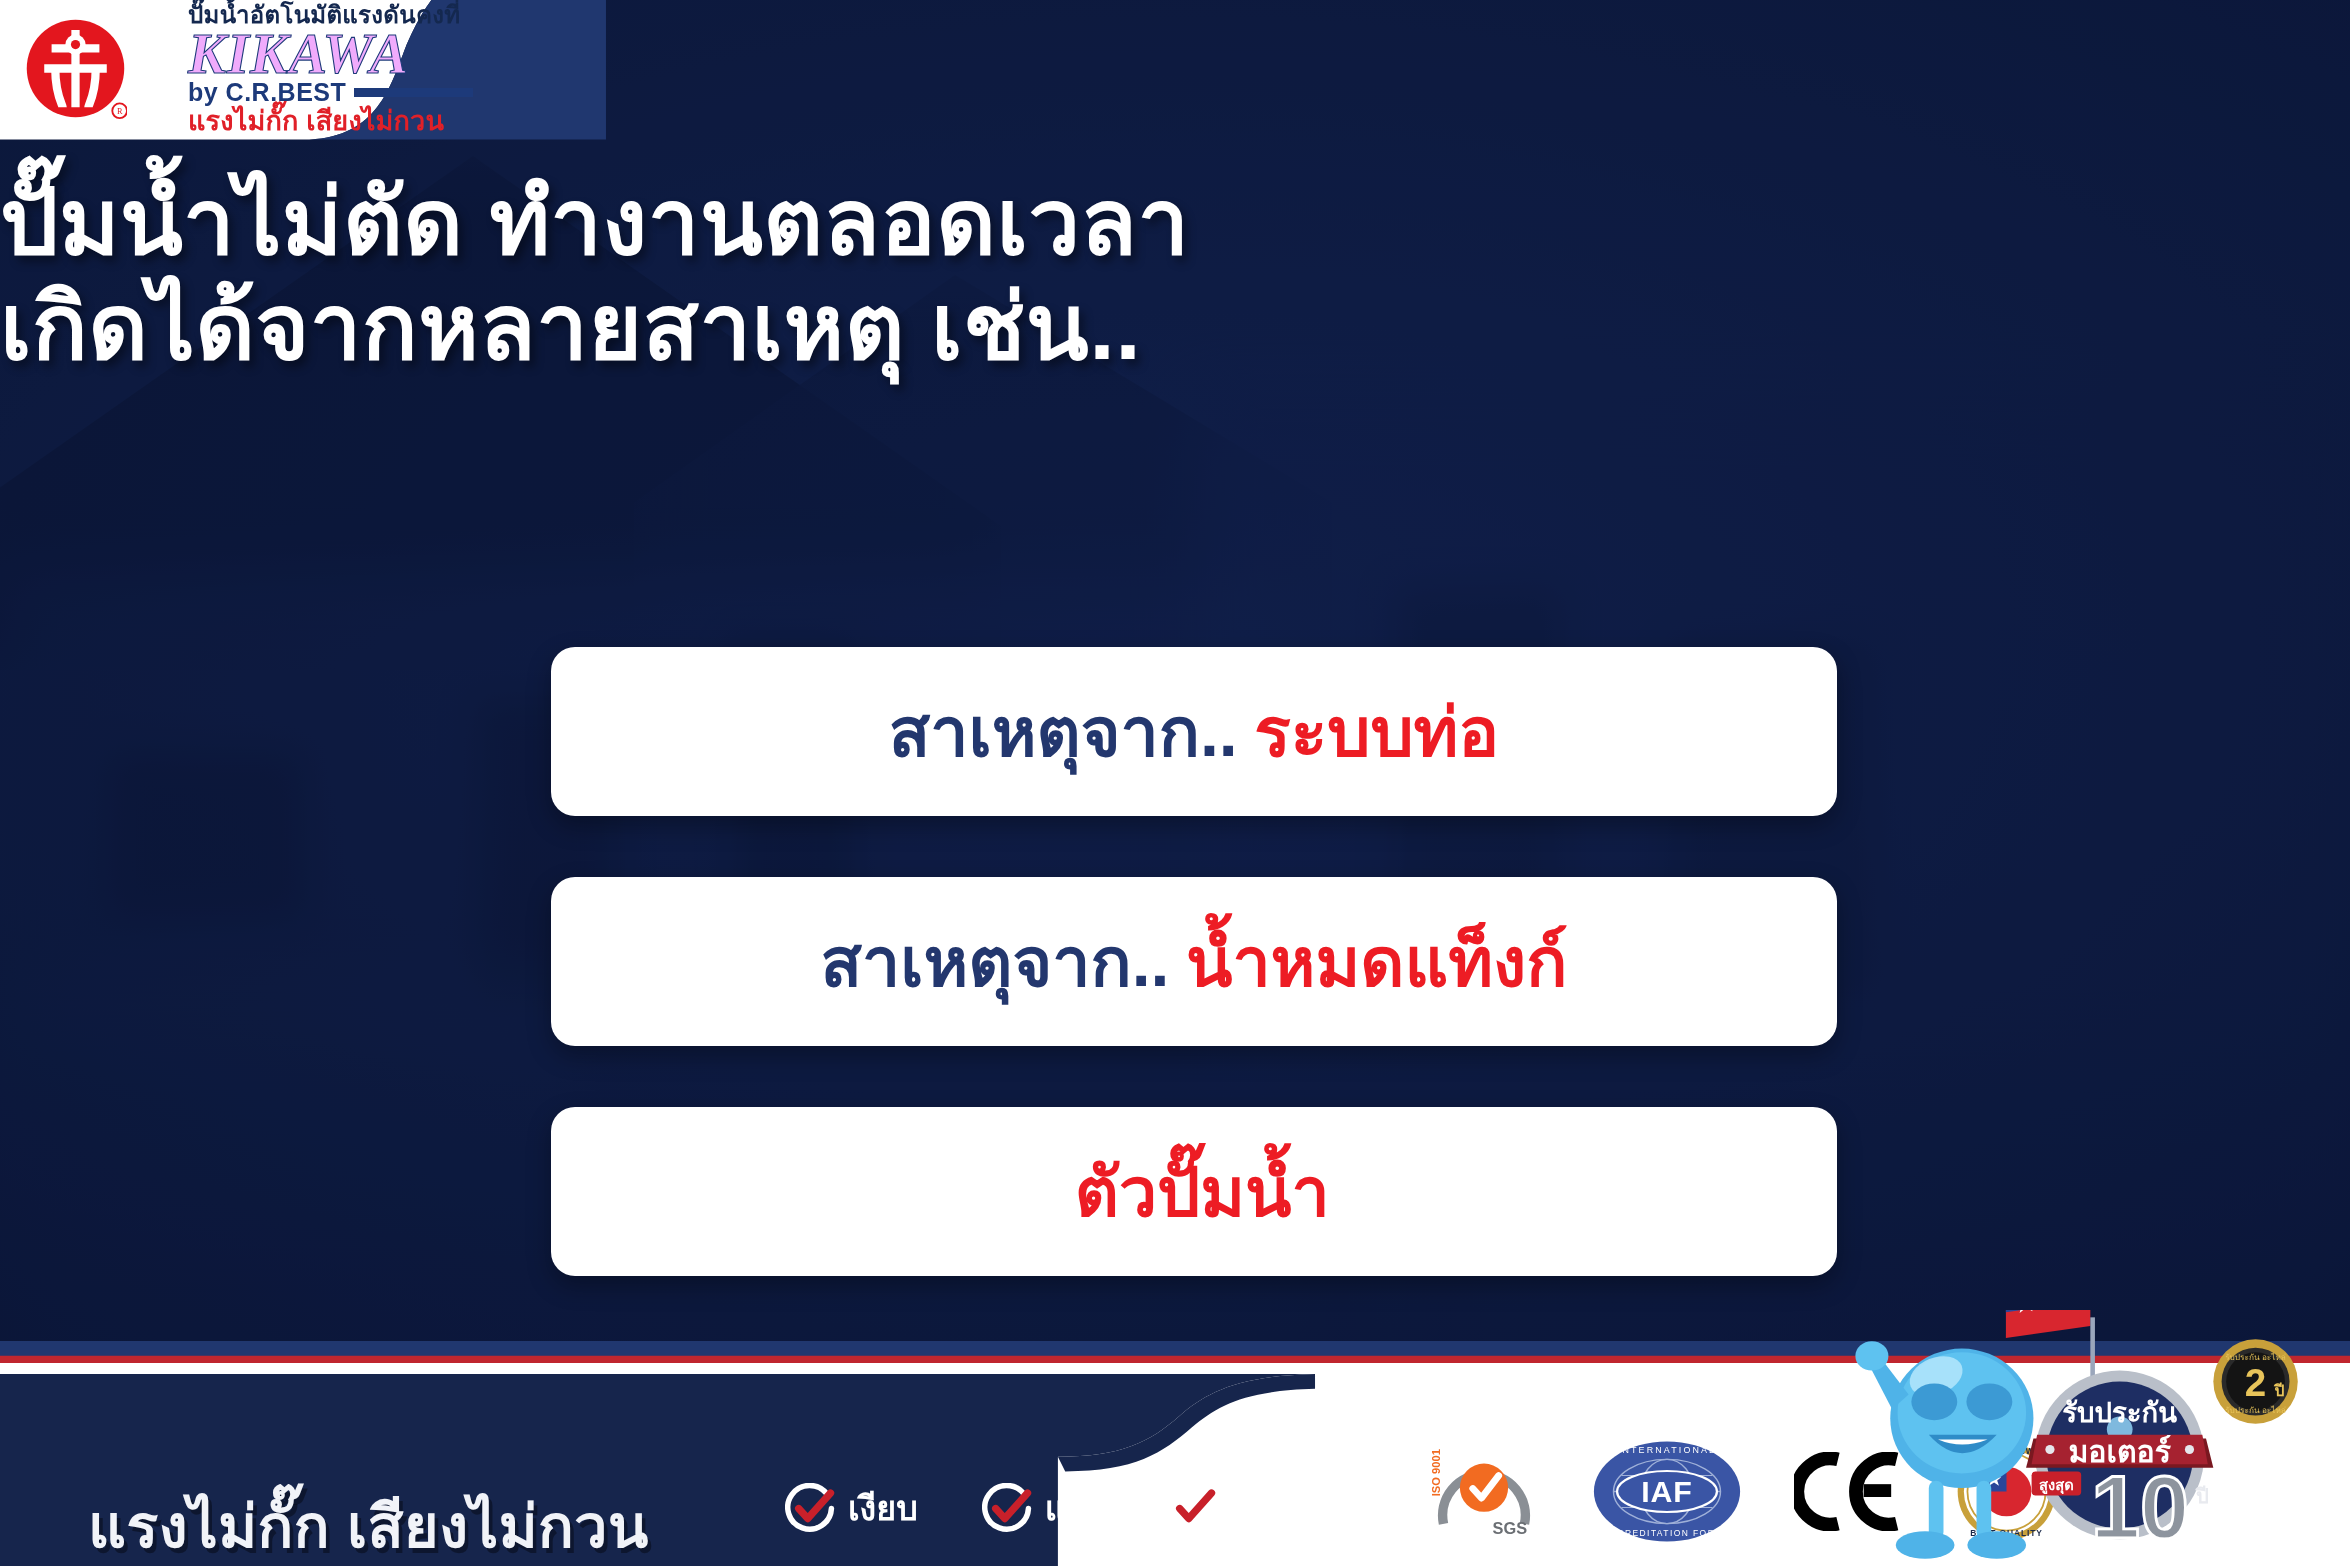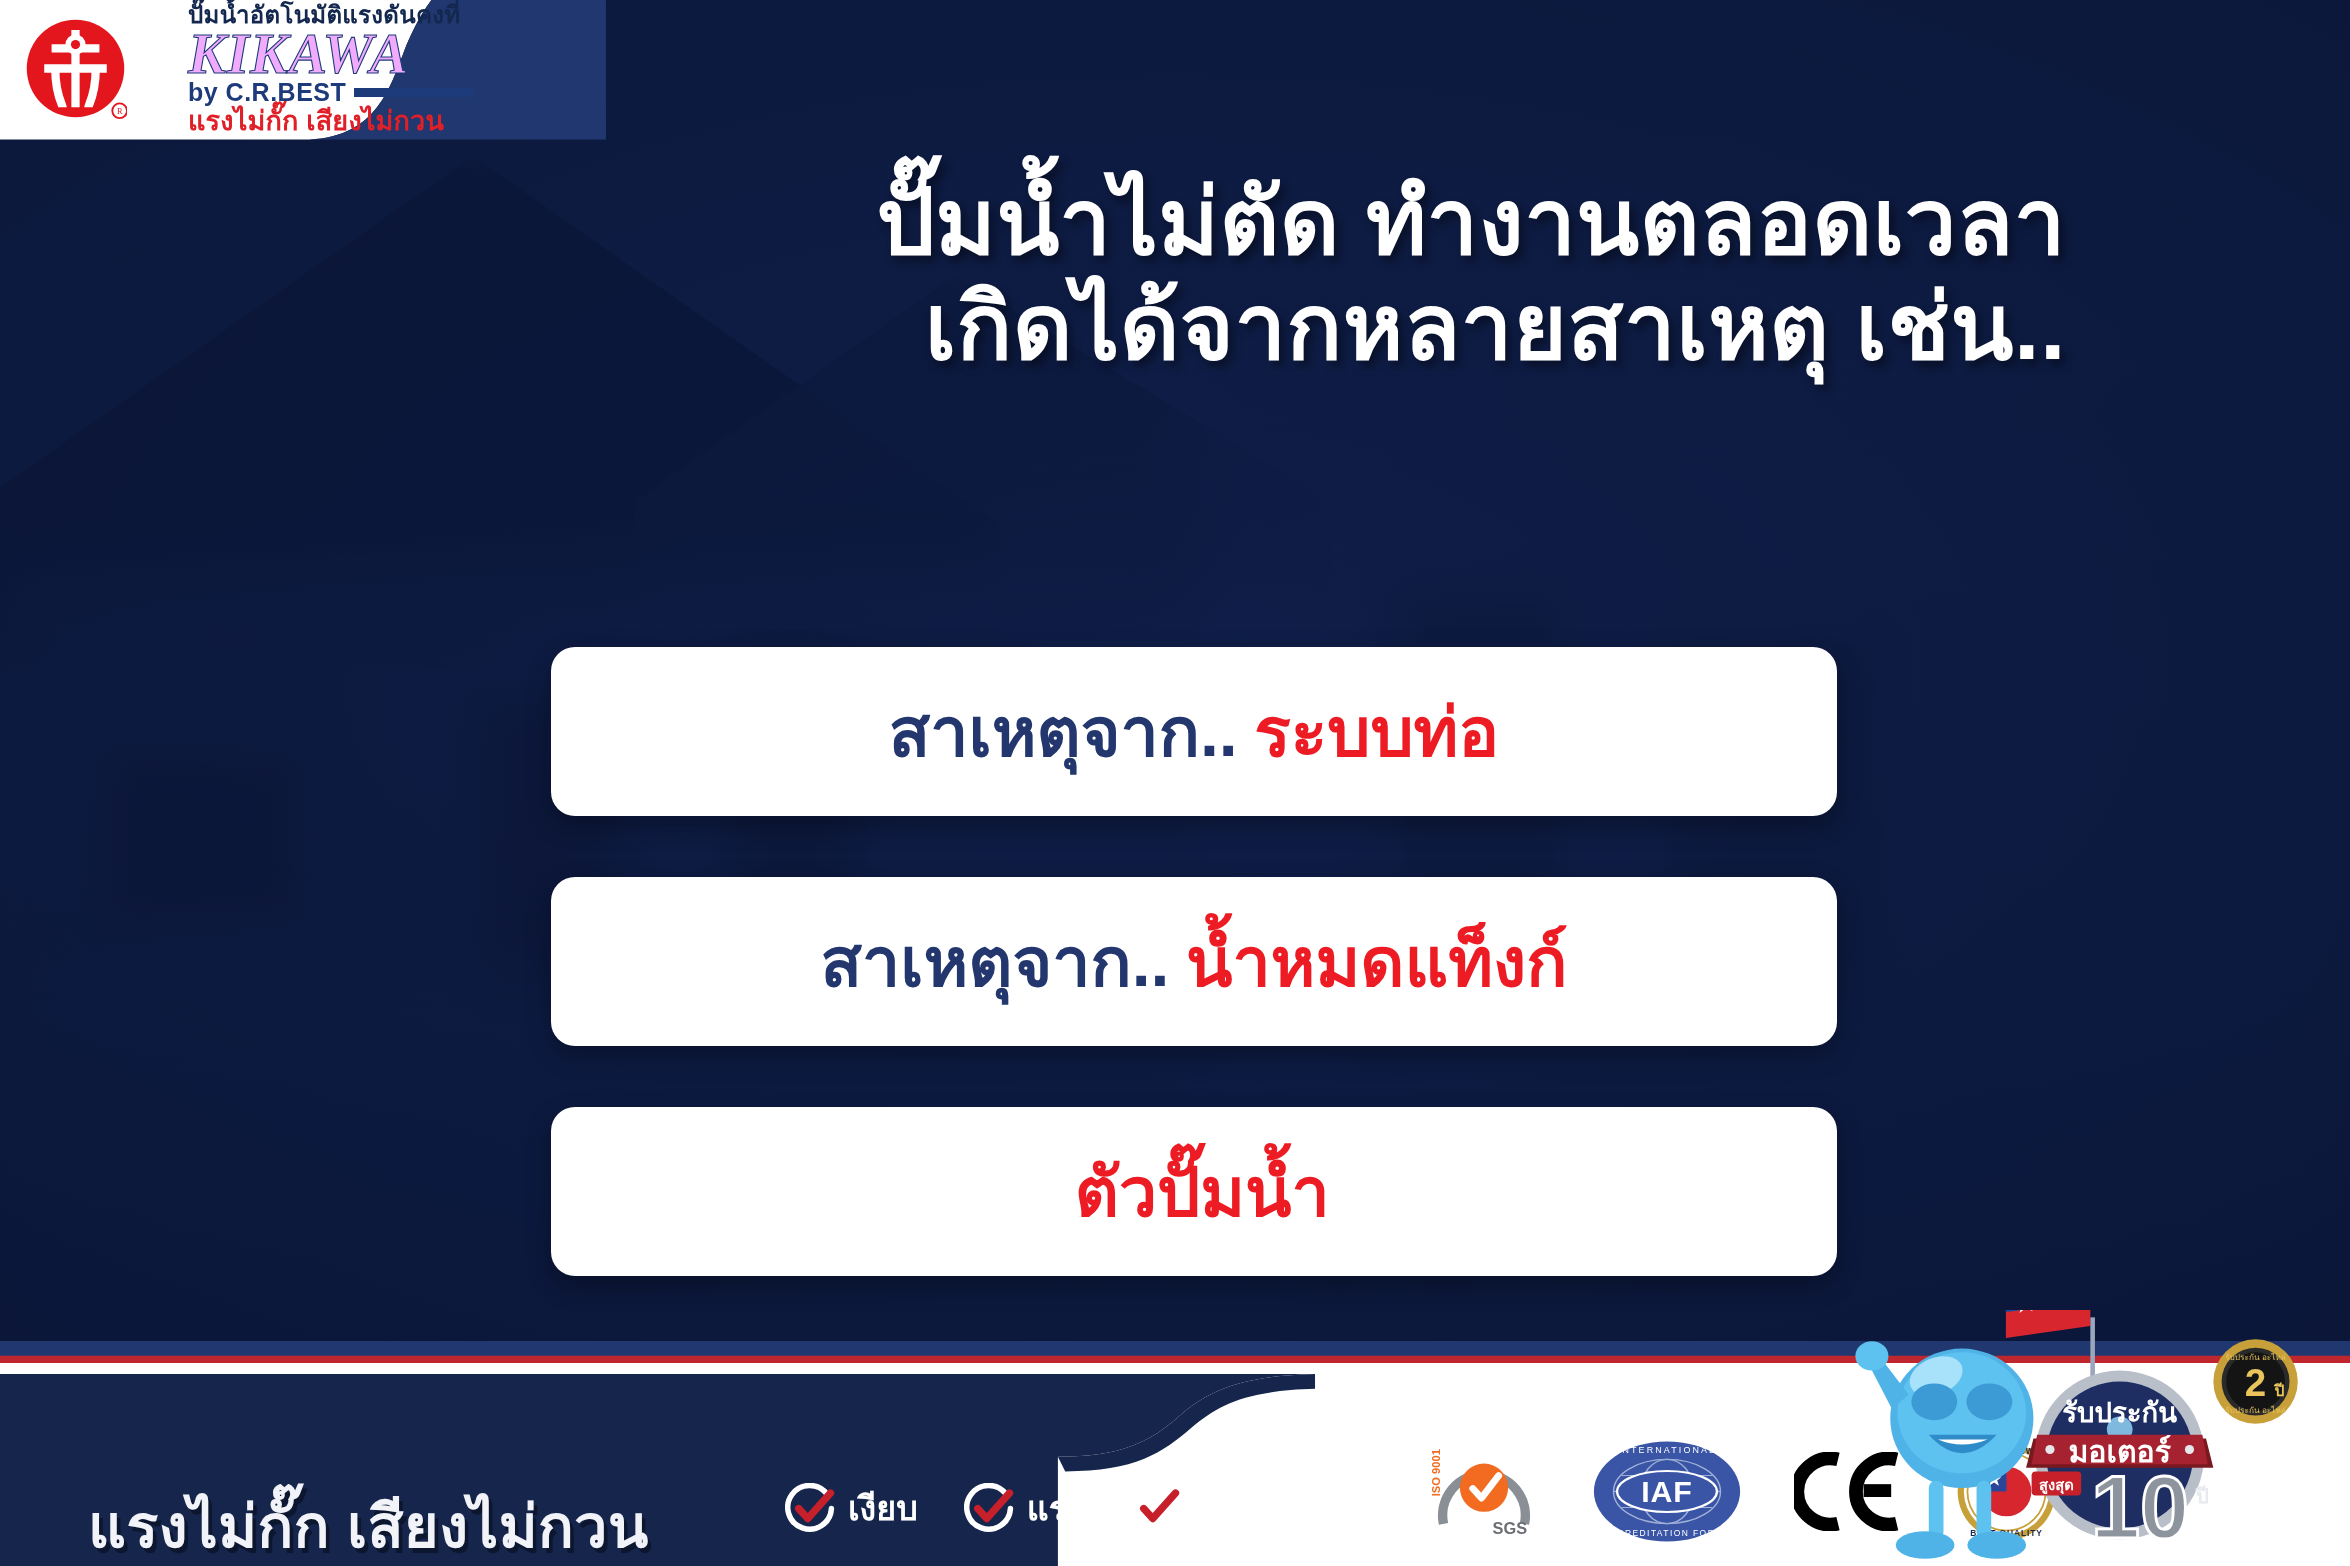--- a/index.html
+++ b/index.html
@@ -43,42 +43,42 @@
   .logo-l1 { font-size:24px; font-weight:700; color:#14284f; letter-spacing:0.3px; }
   .logo-l2 { font-size:57px; font-weight:700; color:#f0abfc; font-style:italic;
              letter-spacing:0.9px; font-family:"Liberation Serif","DejaVu Serif",serif;
              -webkit-text-stroke:1.1px #1d3a7a; margin:-1.8px 0 -1.8px 0; }
   .logo-l3 { display:flex; align-items:center; gap:7.3px; }
   .logo-l3 span { font-size:25px; font-weight:700; color:#1d3a7a; letter-spacing:0.5px; }
   .logo-l3 i { display:block; height:8.3px; width:119px; background:#1d3a7a; }
   .logo-l4 { font-size:27px; font-weight:700; color:#e02028; letter-spacing:0.2px; margin-top:2.8px; }
 
   
-  .headline { position:absolute; left:0; top:170px; width:2066px; text-align:right;
+  .headline { position:absolute; left:0; top:170px; width:2066px; text-align:left;
               color:#fff; font-weight:700; line-height:1.14; z-index:4;
               text-shadow:4.6px 5.5px 9.2px rgba(0,0,0,.42); }
   .headline .l { font-size:92px; letter-spacing:0.5px; display:block; }
 
   
   .cards { position:absolute; left:551px; top:647px; width:1286px; z-index:4;
            display:flex; flex-direction:column; gap:61px;justify-content:flex-end; }
   .card { background:#fff; border-radius:24px; height:169px;
           display:flex; align-items:center; justify-content:center;
           box-shadow:0 9.2px 24px rgba(0,0,0,.30); }
   .card span { font-size:68px; font-weight:700; line-height:1; white-space:nowrap; }
   .c-navy { color:#23376e; }
   .c-red  { color:#ed1c24; margin-left:16.5px; }
 
   
   .footer { position:absolute; left:0; bottom:0; width:2351px; height:226px; z-index:5; }
 
   .f-tagline { position:absolute; left:88px; top:138px; font-size:59px; font-weight:700;
                color:#f1f3f8; letter-spacing:0.5px; text-shadow:3.7px 4.6px 0 rgba(0,0,0,.38); z-index:8; }
 
-  .f-badges { position:absolute; left:785px; top:140px; display:flex; gap:46px; align-items:center; z-index:8; }
+  .f-badges { position:absolute; left:785px; top:140px; display:flex; gap:64px; align-items:center; z-index:8; }
   .badge { display:flex; align-items:center; gap:12px; }
   .badge .ck { position:relative; width:51px; height:51px; flex:none; }
   .badge .lbl { font-size:34px; font-weight:700; color:#fff; }
 
   .f-certs { position:absolute; left:1428px; top:97px; display:flex; align-items:center;
              gap:51px; z-index:8; }
 
   .mascot-zone { position:absolute; right:11px; bottom:0; width:514px; height:257px; z-index:9; }
 
   svg { display:block; }

